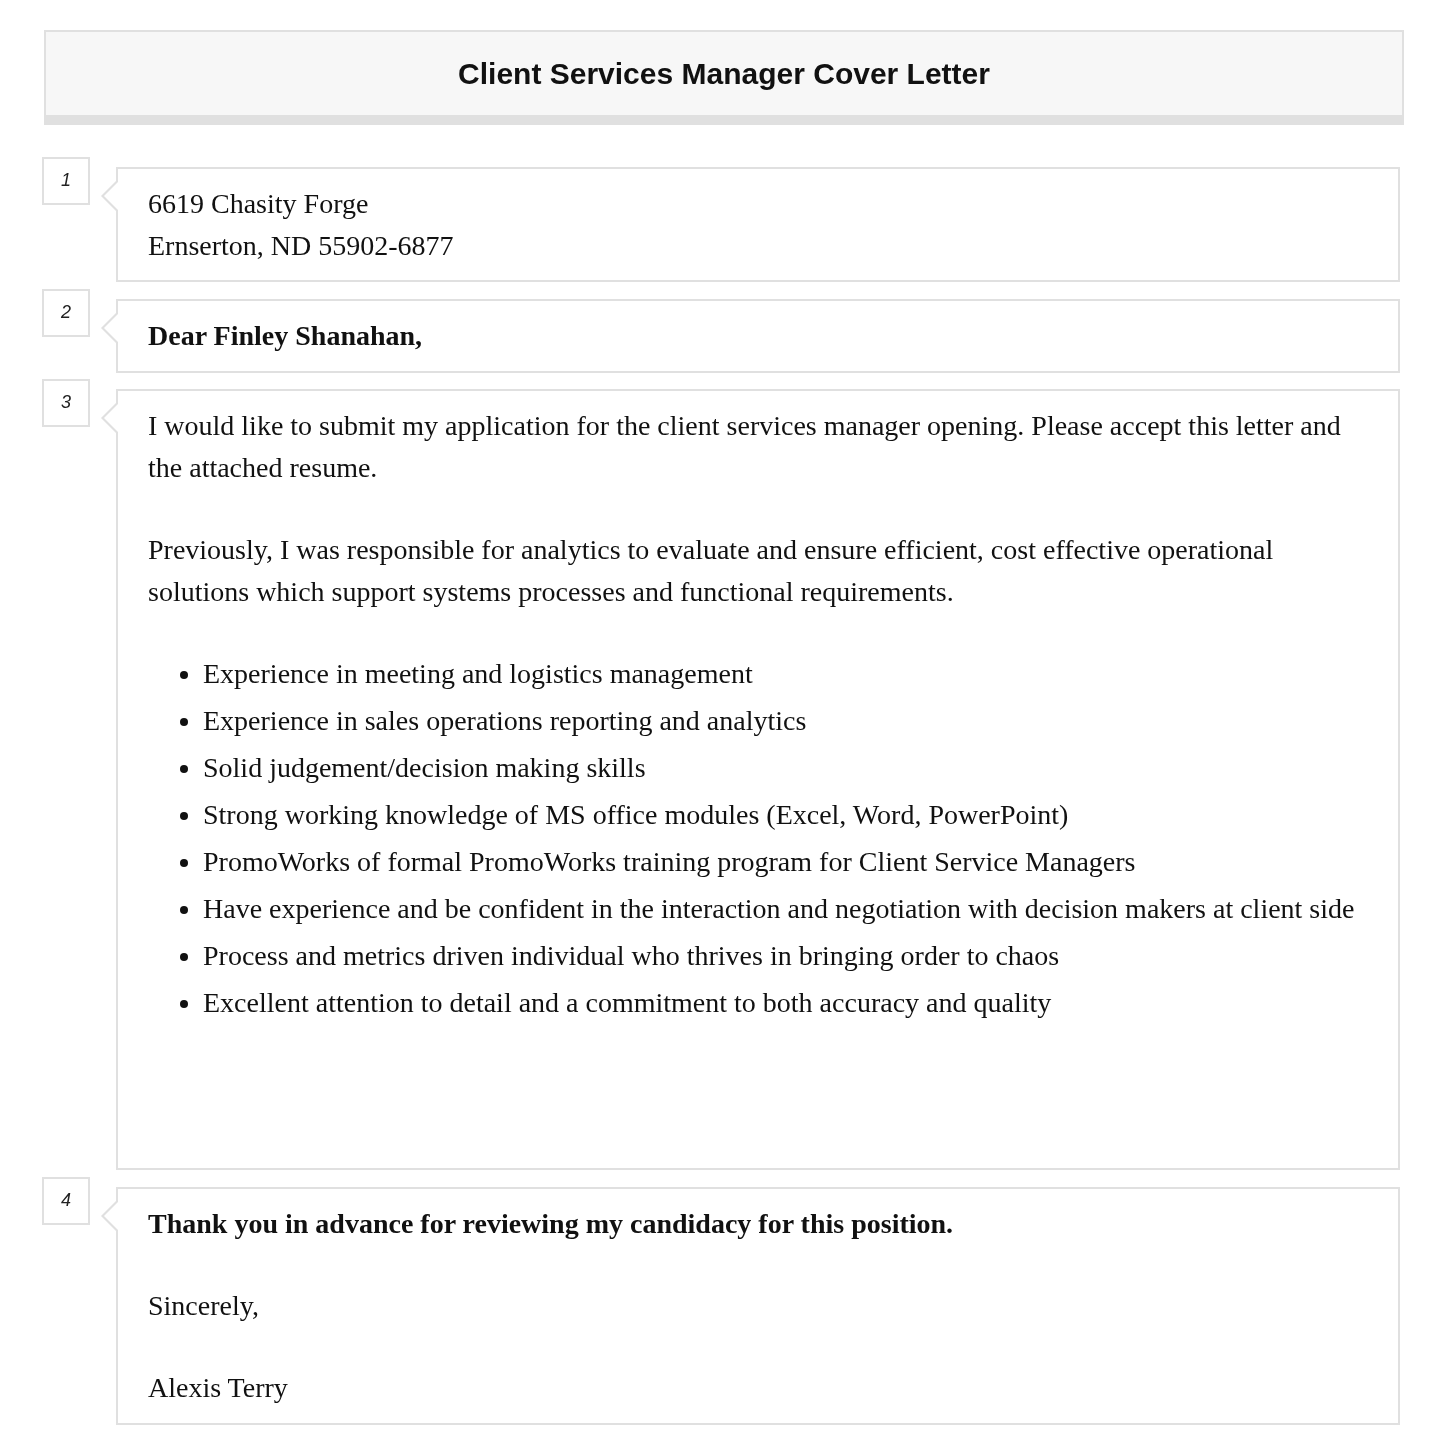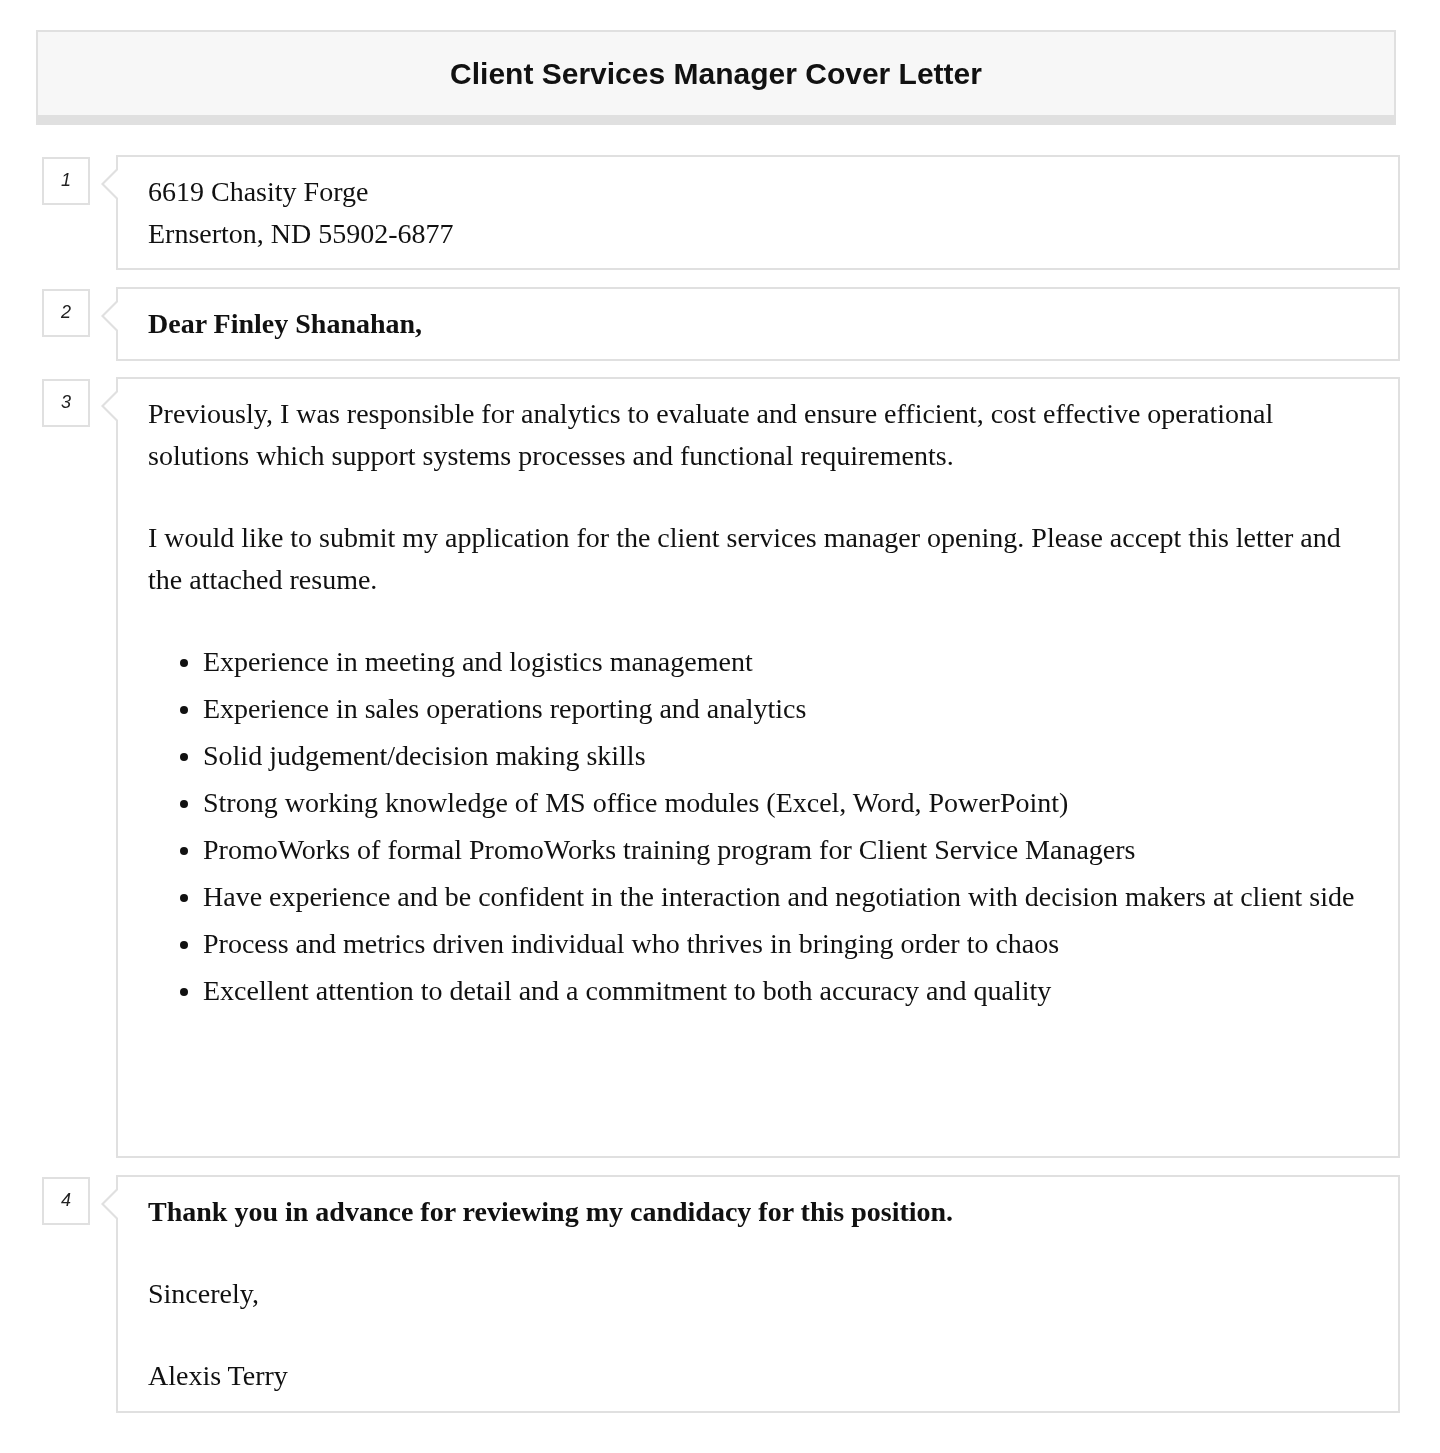--- a/index.html
+++ b/index.html
@@ -1,32 +1,32 @@
 <!DOCTYPE html>
 <html><head>
 <meta charset="utf-8">
 <style>
   html, body { margin: 0; padding: 0; background: #ffffff; }
   body { width: 1440px; height: 1453px; position: relative; font-family: "Liberation Serif", serif; color: #111; }
   .header {
-    position: absolute; left: 36px; top: 30px; width: 1360px; height: 95px;
+    position: absolute; left: 44px; top: 30px; width: 1360px; height: 95px;
     box-sizing: border-box; background: #f7f7f7;
     border: 2px solid #e0e0e0; border-bottom: 10px solid #e0e0e0;
     display: flex; align-items: center; justify-content: center;
   }
   .header h1 { margin: 0; font-family: "Liberation Sans", sans-serif; font-weight: bold; font-size: 30px; color: #111; }
   .section { position: absolute; left: 42px; width: 1358px; }
   .num {
     position: absolute; left: 0; top: 2px; width: 48px; height: 48px; box-sizing: border-box;
     border: 2px solid #e0e0e0; background: #fff;
     font-family: "Liberation Sans", sans-serif; font-style: italic; font-size: 18px; color: #222;
     display: flex; align-items: center; justify-content: center; padding-bottom: 2px;
   }
   .box {
-    position: absolute; left: 74px; top: 0; right: 0; box-sizing: border-box;
+    position: absolute; left: 74px; top: 12px; right: 0; box-sizing: border-box;
     border: 2px solid #e0e0e0; background: #fff;
     padding: 14px 30px 16px 30px; font-size: 28px; line-height: 42px;
   }
   .box::before {
     content: ""; position: absolute; left: -17px; top: 10px; width: 0; height: 0;
     border-top: 17px solid transparent; border-bottom: 17px solid transparent; border-right: 17px solid #e0e0e0;
   }
   .box::after {
     content: ""; position: absolute; left: -14px; top: 12px; width: 0; height: 0;
     border-top: 15px solid transparent; border-bottom: 15px solid transparent; border-right: 15px solid #fff;
@@ -55,22 +55,22 @@
 <div class="section" style="top:287px;height:73px;">
   <div class="num">2</div>
   <div class="box" style="height:74px;">
     <p class="bold">Dear Finley Shanahan,</p>
   </div>
 </div>
 
 <div class="section" style="top:377px;height:781px;">
   <div class="num">3</div>
   <div class="box" style="height:781px;">
+    <p>I would like to submit my application for the client services manager opening. Please accept this letter and the attached resume.</p>
     <p>Previously, I was responsible for analytics to evaluate and ensure efficient, cost effective operational solutions which support systems processes and functional requirements.</p>
-    <p>I would like to submit my application for the client services manager opening. Please accept this letter and the attached resume.</p>
     <ul>
       <li>Experience in meeting and logistics management</li>
       <li>Experience in sales operations reporting and analytics</li>
       <li>Solid judgement/decision making skills</li>
       <li>Strong working knowledge of MS office modules (Excel, Word, PowerPoint)</li>
       <li>PromoWorks of formal PromoWorks training program for Client Service Managers</li>
       <li>Have experience and be confident in the interaction and negotiation with decision makers at client side</li>
       <li>Process and metrics driven individual who thrives in bringing order to chaos</li>
       <li>Excellent attention to detail and a commitment to both accuracy and quality</li>
     </ul>

